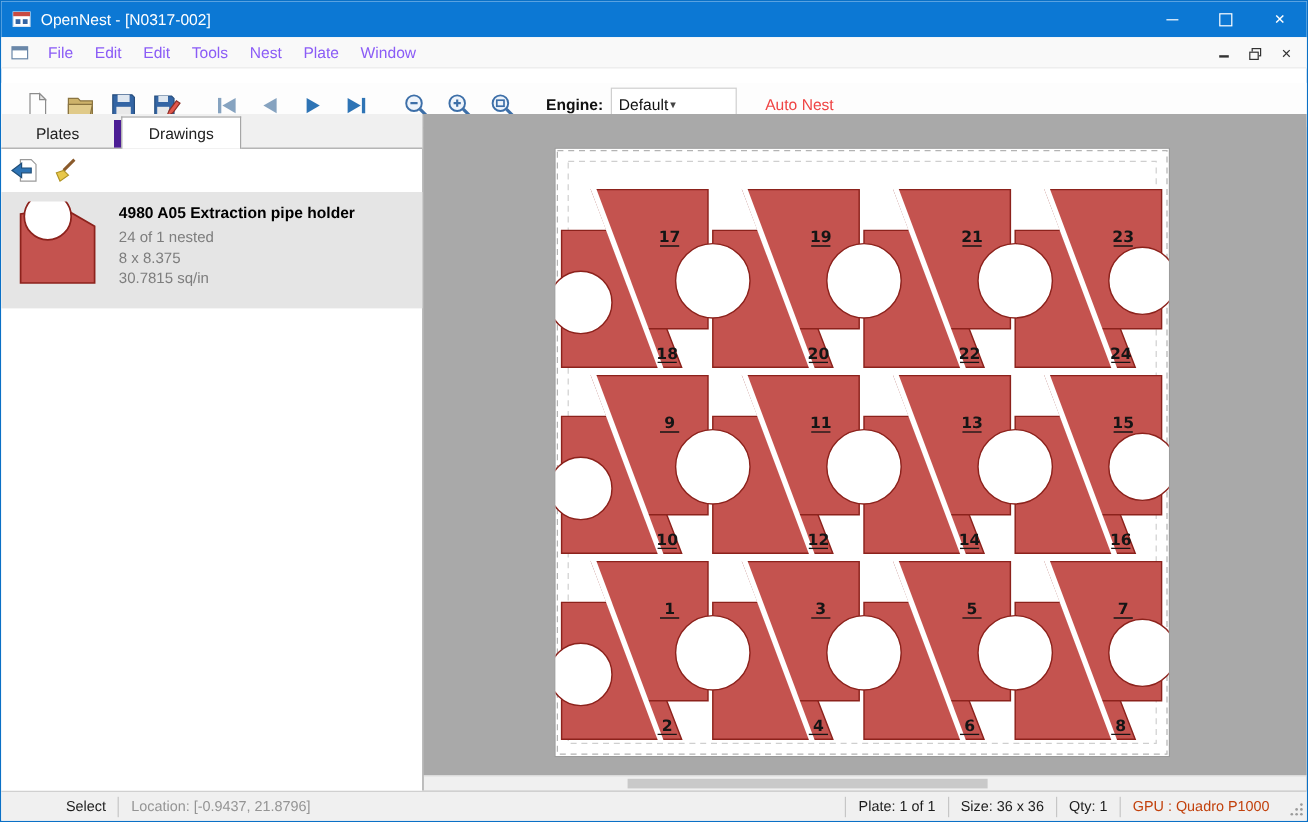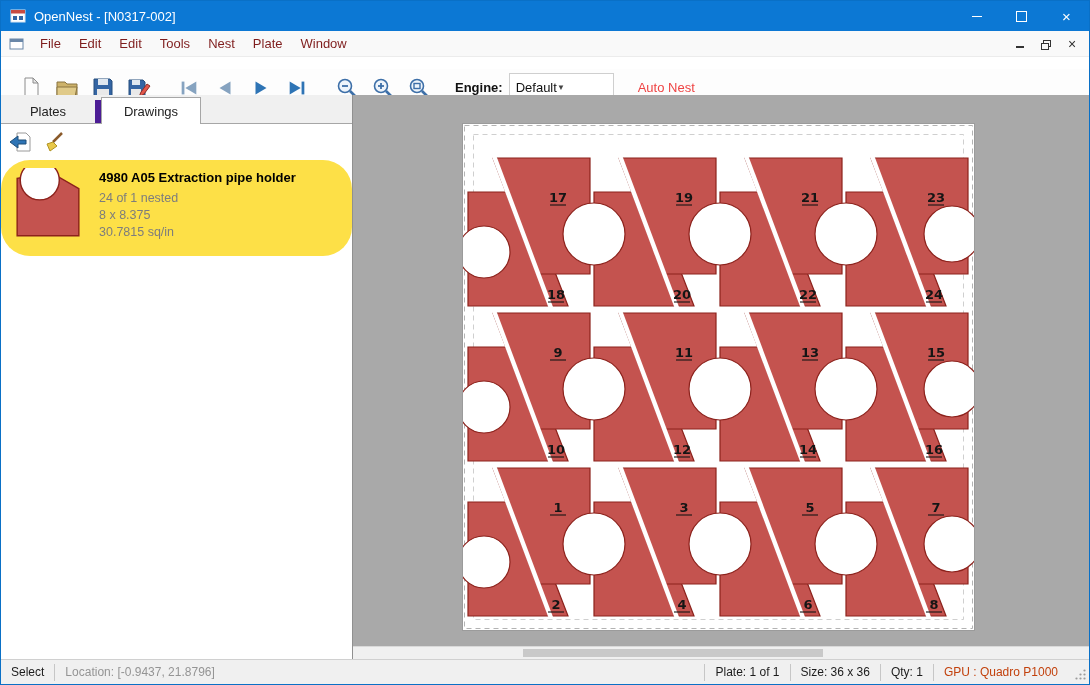--- a/index.html
+++ b/index.html
@@ -13,21 +13,21 @@
   .titlebar .ttl{font-size:13px;}
   .win-btns{position:absolute;right:0;top:0;height:30px;display:flex;}
   .win-btn{width:45px;height:30px;display:flex;align-items:center;justify-content:center;}
   .g-min{width:10px;height:1px;background:#fff;display:block;}
   .g-max{width:9px;height:9px;border:1px solid #fff;display:block;}
   .g-x{font-size:15px;color:#fff;line-height:1;}
   
   .menubar{position:absolute;left:0;top:30px;right:0;height:26px;background:#f9f9f9;
            display:flex;align-items:center;border-bottom:1px solid #ececec;box-sizing:border-box;}
   .mdi-ic{margin:0 6px 0 8px;display:flex;}
-  .menu-item{font-size:13px;color:#7f1d1d;padding:4px 9px;}
+  .menu-item{font-size:13px;color:#8b5cf6;padding:4px 9px;}
   .mdi-controls{position:absolute;right:4px;top:0;height:26px;display:flex;align-items:center;}
   .mdi-btn{width:26px;height:20px;display:flex;align-items:center;justify-content:center;}
   .m-min{width:8px;height:2px;background:#333;display:block;margin-top:6px;}
   .m-restore{position:relative;width:10px;height:9px;display:block;}
   .m-restore::before{content:"";position:absolute;left:2px;top:0;width:6px;height:5px;border:1px solid #333;}
   .m-restore::after{content:"";position:absolute;left:0;top:3px;width:6px;height:5px;border:1px solid #333;background:#f9f9f9;}
   .m-x{font-size:14px;color:#333;line-height:1;}
   
   .toolbar{position:absolute;left:0;top:68px;right:0;height:38px;background:#fdfdfd;
            border-bottom:1px solid #d4d4d4;box-sizing:border-box;display:flex;align-items:center;}
@@ -42,33 +42,33 @@
   
   .sidebar{position:absolute;left:0;top:94px;width:352px;bottom:25px;background:#fff;
            border-right:1px solid #909090;box-sizing:border-box;}
   .tabstrip{height:28px;background:#f0f0f0;border-bottom:1px solid #a6a6a6;display:flex;align-items:flex-end;}
   .tab{width:100px;height:23px;line-height:23px;text-align:center;font-size:13px;color:#222;
        border-right:6px solid #4c1d95;box-sizing:border-box;}
   .tab.active{background:#fff;border:1px solid #a6a6a6;border-bottom:none;height:27px;line-height:27px;
               margin-bottom:-1px;position:relative;z-index:2;}
   .mini-toolbar{height:36px;display:flex;align-items:center;padding-left:4px;}
   .mini-btn{width:30px;height:30px;display:flex;align-items:center;justify-content:center;margin-right:4px;}
-  .drawing-item{display:flex;background:#fde047;padding:8px 6px 10px 10px;border-radius:29px;}
+  .drawing-item{display:flex;background:#e5e5e5;padding:8px 6px 10px 10px;}
   .thumb{flex:0 0 auto;margin-right:14px;}
   .item-text{padding-top:2px;}
   .item-title{font-size:13px;font-weight:bold;color:#000;margin-bottom:5px;}
   .item-sub{font-size:12.5px;color:#7d7d7d;line-height:17px;}
   
   .canvas{position:absolute;left:352px;top:94px;right:0;bottom:25px;background:#a9a9a9;overflow:hidden;}
   #plate-svg{position:absolute;left:109px;top:28px;}
   .hscroll{position:absolute;left:0;right:0;bottom:0;height:13px;background:#f0f0f0;border-top:1px solid #d9d9d9;box-sizing:border-box;}
   .hthumb{position:absolute;left:170px;top:2px;width:300px;height:8px;background:#c9c9c9;}
   
   .statusbar{position:absolute;left:0;bottom:0;right:0;height:25px;background:#f0f0f0;
-             border-top:1px solid #d0d0d0;box-sizing:border-box;display:flex;align-items:center;font-size:12px;color:#1c1c1c;}
+             border-top:1px solid #d0d0d0;box-sizing:border-box;display:flex;align-items:center;font-size:12px;color:#1c1c1c;padding-left:44px;}
   .sb-seg{padding:0 10px;height:17px;line-height:17px;}
   .sb-sep{width:1px;height:17px;background:#c6c6c6;}
   .sb-loc{color:#949494;}
   .sb-spacer{flex:1;}
   .grip{margin:0 2px 0 6px;align-self:flex-end;}
 </style>
 </head>
 <body>
 
 <div class="app">

